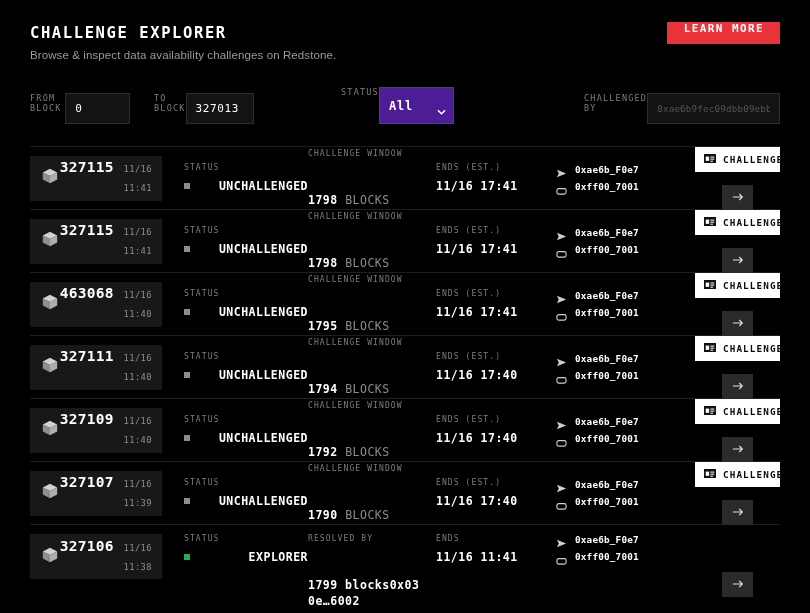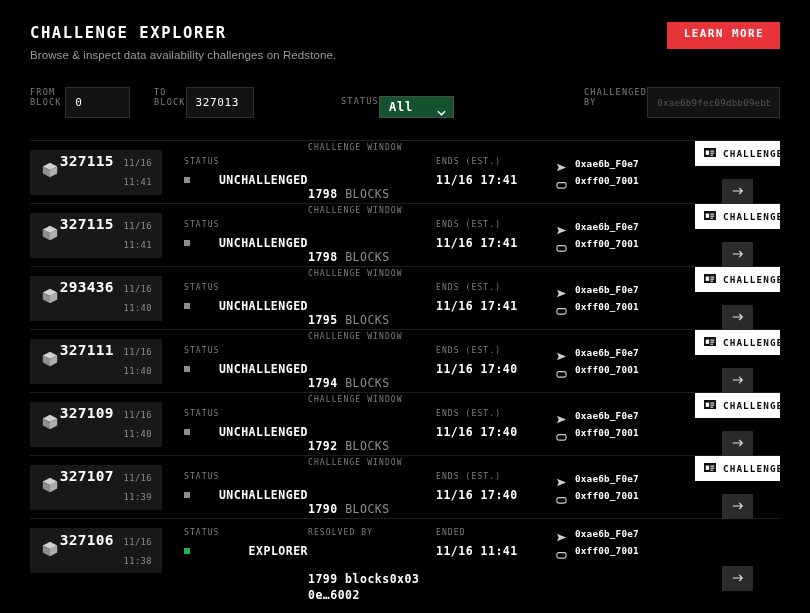--- a/index.html
+++ b/index.html
@@ -34,21 +34,21 @@
     letter-spacing: .1px;
   }
   .learn-more {
     background: #e8333a;
     color: #ffffff;
     border: none;
     font-family: "DejaVu Sans Mono", monospace;
     font-size: 11px;
     font-weight: bold;
     letter-spacing: 1.4px;
-    padding: 6px 16px 10px 17px;
+    padding: 1px 16px 10px 17px;
     cursor: pointer;
     line-height: 1;
   }
 
   
   .filters {
     margin-top: 26px;
     padding: 0 30px;
     display: flex;
     align-items: flex-end;
@@ -75,23 +75,23 @@
     font-size: 11px;
     letter-spacing: .6px;
     padding: 0 9px;
     width: 100%;
     outline: none;
   }
   .input::placeholder { color: #555; }
   .input.addr { font-size: 9.2px; letter-spacing: .2px; text-align: left; }
   .select-wrap { position: relative; width: 100%; }
   .select {
-    background: #14532d;
+    background: #4c1d95;
     border: 1px solid #4a4a4a;
-    height: 22px;
+    height: 37px;
     width: 100%;
     color: #ffffff;
     font-family: "DejaVu Sans Mono", monospace;
     font-size: 12px;
     font-weight: bold;
     letter-spacing: .8px;
     padding: 0 9px;
     appearance: none;
     -webkit-appearance: none;
     outline: none;
@@ -415,21 +415,21 @@
   <div class="row">
     <div class="blockcard">
       <span class="cube">
         <svg viewBox="0 0 20 20">
           <path d="M10 2 L18 6 L10 10 L2 6 Z" fill="#d2d2d2"></path>
           <path d="M2 6 L10 10 L10 18 L2 14 Z" fill="#8f8f8f"></path>
           <path d="M18 6 L18 14 L10 18 L10 10 Z" fill="#aeaeae"></path>
         </svg>
       </span>
       <span class="block-meta">
-        <span class="block-num">293436</span>
+        <span class="block-num">463068</span>
         <span class="block-time">11/16 11:40</span>
       </span>
     </div>
 
     <div class="col c-status">
       <div class="col-label">STATUS</div>
       <div class="status-line">
         <span class="dot gray"></span>
         <span class="col-val">UNCHALLENGED</span>
       </div>
@@ -749,21 +749,21 @@
 
     <div class="col c-window">
       <div class="col-label">RESOLVED BY</div>
       <div class="col-val wrapval">
         <span>1799 blocks0x030e…6002</span>
         <span class="muted"></span>
       </div>
     </div>
 
     <div class="col c-ends">
-      <div class="col-label">ENDED</div>
+      <div class="col-label">ENDS</div>
       <div class="col-val">11/16 11:41</div>
     </div>
 
     <div class="col c-addr">
       <div class="addr-line">
         <span class="addr-ic">
           <svg viewBox="0 0 12 12">
                 <path d="M1 2 L11 6 L1 10 L3 6 Z" fill="#cfcfcf"></path>
               </svg>
         </span>

